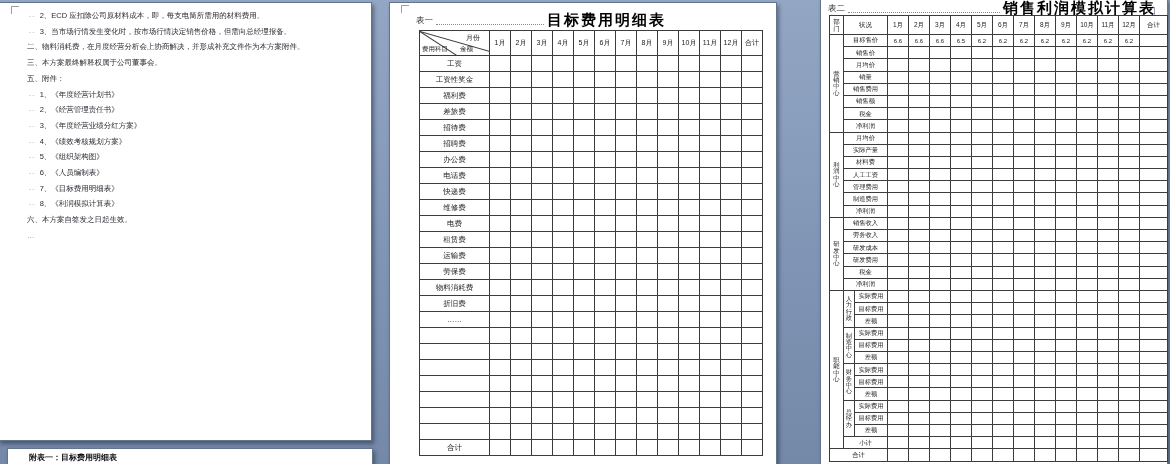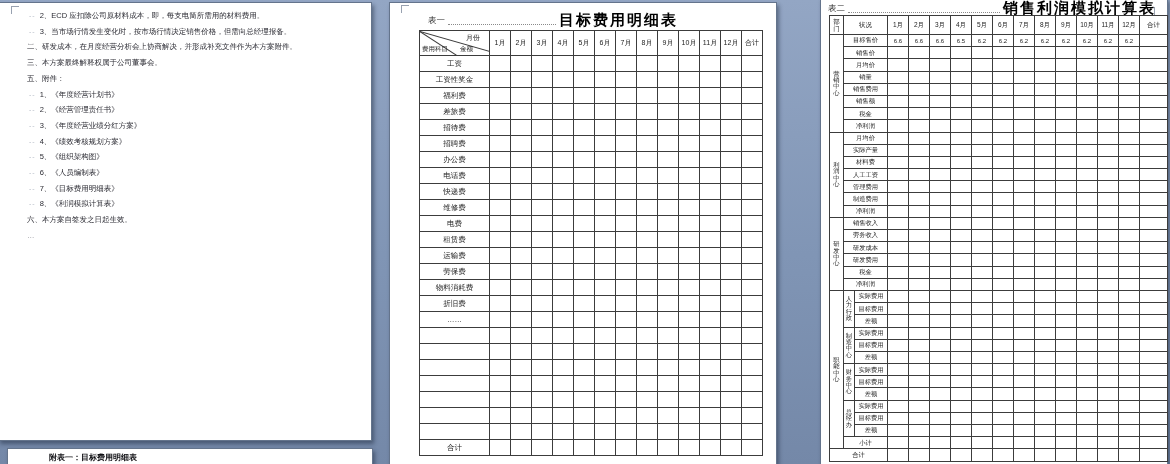--- a/index.html
+++ b/index.html
@@ -21,28 +21,28 @@
   .mark.tl{border-left:1px solid #98a1b0;border-top:1px solid #98a1b0;}
   .mark.tr{border-right:1px solid #98a1b0;border-top:1px solid #98a1b0;}
 
   
   .doc{position:absolute;left:0;top:5px;right:6px;}
   .line{line-height:15.7px;font-size:7.5px;color:#2b2b33;white-space:nowrap;overflow:hidden;}
   .ind0{padding-left:28px;}
   .ind2{padding-left:30px;}
   .dash{color:#b6bcc7;letter-spacing:1px;margin-right:4px;font-size:7px;}
   .dim{color:#8a8a92;}
-  .foot-hd{position:absolute;left:21px;top:3px;font-size:8px;font-weight:bold;color:#101014;white-space:nowrap;margin-left:20px;}
+  .foot-hd{position:absolute;left:21px;top:3px;font-size:8px;font-weight:bold;color:#101014;white-space:nowrap;}
 
   
   .cap{position:absolute;display:flex;align-items:flex-end;color:#222;}
   .cap .pfx{font-size:8.5px;line-height:10px;}
   .cap .lead{border-bottom:1px dotted #8a8a8a;height:8px;margin:0 3px;}
   .cap .ttl{font-size:15px;font-weight:bold;letter-spacing:2px;color:#000;line-height:11px;white-space:nowrap;}
-  #cap1{left:38px;top:11px;}
+  #cap1{left:26px;top:11px;}
   #cap1 .lead{width:108px;}
   #cap2{left:7px;top:3px;}
   #cap2 .lead{width:152px;}
 
   
   table{border-collapse:collapse;table-layout:fixed;position:absolute;background:#fff;}
   td,th{border:1px solid #3c3c3c;padding:0;text-align:center;vertical-align:middle;
         color:#222;overflow:hidden;font-weight:normal;}
   #t1{left:29px;top:27px;width:343px;}
   #t1 th{height:24px;font-size:7px;}
@@ -65,21 +65,21 @@
   .corner2{white-space:pre-line;line-height:7px;font-size:6px;}
 </style>
 </head>
 <body>
 
 <div class="page" id="page1">
   <div class="mark tl" style="left:12px;top:3px;"></div>
   <div class="doc">
       <div class="line ind2"><span class="dash">--</span><span class="">2、ECD 应扣除公司原材料成本，即，每支电筒所需用的材料费用。</span></div>
       <div class="line ind2"><span class="dash">--</span><span class="">3、当市场行情发生变化时，按市场行情决定销售价格，但需向总经理报备。</span></div>
-      <div class="line ind0"><span class="">二、研发成本，在月度经营分析会上协商解决，并形成补充文件作为本方案附件。</span></div>
+      <div class="line ind0"><span class="">二、物料消耗费，在月度经营分析会上协商解决，并形成补充文件作为本方案附件。</span></div>
       <div class="line ind0"><span class="">三、本方案最终解释权属于公司董事会。</span></div>
       <div class="line ind0"><span class="">五、附件：</span></div>
       <div class="line ind2"><span class="dash">--</span><span class="">1、《年度经营计划书》</span></div>
       <div class="line ind2"><span class="dash">--</span><span class="">2、《经营管理责任书》</span></div>
       <div class="line ind2"><span class="dash">--</span><span class="">3、《年度经营业绩分红方案》</span></div>
       <div class="line ind2"><span class="dash">--</span><span class="">4、《绩效考核规划方案》</span></div>
       <div class="line ind2"><span class="dash">--</span><span class="">5、《组织架构图》</span></div>
       <div class="line ind2"><span class="dash">--</span><span class="">6、《人员编制表》</span></div>
       <div class="line ind2"><span class="dash">--</span><span class="">7、《目标费用明细表》</span></div>
       <div class="line ind2"><span class="dash">--</span><span class="">8、《利润模拟计算表》</span></div>

